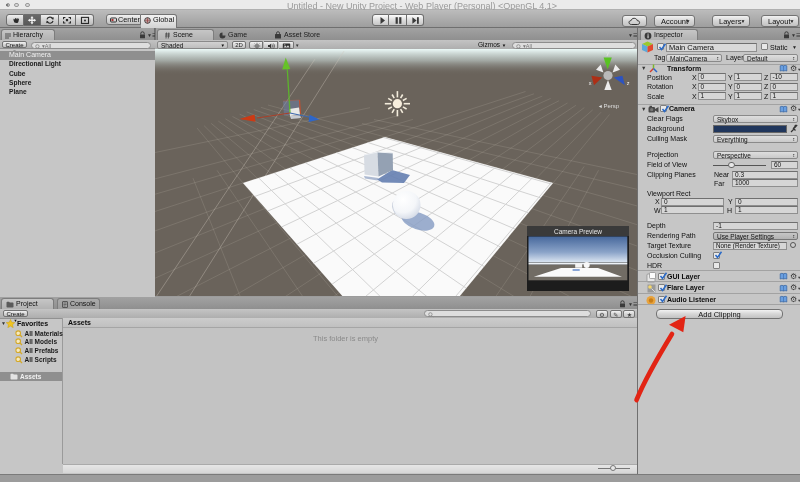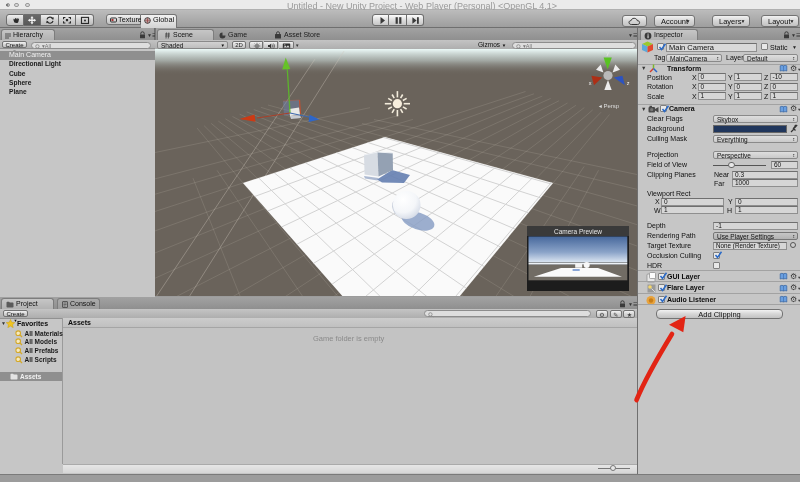--- a/index.html
+++ b/index.html
@@ -61,21 +61,21 @@
         <rect x="2.6" y="2.6" width="8.8" height="7.6" fill="none" stroke="#2a2a2a" stroke-width="1.4"></rect>
         <circle cx="7" cy="6.4" r="1.2" fill="#2a2a2a"></circle>
       </g>
     </svg>
   </div>
 <div class="btn" style="left:106px;top:14px;width:35px;height:11px;border-radius:3px 0 0 3px;line-height:9px">
     <svg width="7" height="6" viewBox="0 0 7 6" style="position:absolute;left:3px;top:2px">
       <rect x="0.5" y="1" width="6" height="4" rx="1" fill="none" stroke="#333"></rect>
       <rect x="1.5" y="2" width="2" height="2" fill="#a33"></rect>
     </svg>
-    <span style="position:absolute;left:11px;top:0;font-size:7.3px;line-height:9.5px;color:#111">Texture</span>
+    <span style="position:absolute;left:11px;top:0;font-size:7.3px;line-height:9.5px;color:#111">Center</span>
   </div>
 <div class="btn" style="left:141px;top:14px;width:36px;height:26px;border-radius:0 3px 3px 0;border-left:none;line-height:9px">
     <svg width="7" height="7" viewBox="0 0 7 7" style="position:absolute;left:3px;top:1.5px">
       <circle cx="3.5" cy="3.5" r="2.8" fill="none" stroke="#333"></circle>
       <path d="M0.7 3.5 H6.3 M3.5 0.7 V6.3 M1.5 1.8 C2.5 2.6 4.5 2.6 5.5 1.8 M1.5 5.2 C2.5 4.4 4.5 4.4 5.5 5.2" stroke="#833" fill="none" stroke-width="0.6"></path>
     </svg>
     <span style="position:absolute;left:12px;top:0;font-size:7.3px;line-height:9.5px;color:#111">Global</span>
   </div>
 <div class="abs" style="left:372.0px;top:13.5px;width:17.4px;height:12.5px;background:linear-gradient(#fdfdfd,#e2e2e2 40%,#c6c6c6);border:1px solid #6d6d6d;border-radius:3px 0 0 3px;border-left-width:1px">
     <svg width="15" height="13" viewBox="0 0 15 13" style="position:absolute;left:0.5px;top:-0.5px">
@@ -371,21 +371,21 @@
   </svg>
 <div class="abs" style="left:24.5px;top:355.9px;font-size:6.5px;font-weight:bold;color:#1a1a1a;white-space:nowrap">All Scripts</div>
 <div class="abs" style="left:0;top:371.5px;width:62px;height:9.5px;background:#8f8f8f"></div>
 <svg class="abs" style="left:10px;top:373px" width="8" height="7" viewBox="0 0 8 7">
     <path d="M0.5 1.5 A0.8 0.8 0 0 1 1.3 0.7 H3 L3.8 1.6 H6.7 A0.8 0.8 0 0 1 7.5 2.4 V5.7 A0.8 0.8 0 0 1 6.7 6.5 H1.3 A0.8 0.8 0 0 1 0.5 5.7 Z" fill="#e4e4e4"></path>
   </svg>
 <div class="abs" style="left:20px;top:373px;font-size:6.5px;font-weight:bold;color:#f2f2f2">Assets</div>
 <div class="abs" style="left:63px;top:318px;width:574px;height:10px;background:linear-gradient(#cccccc,#c0c0c0);border-bottom:1px solid #a5a5a5"></div>
 <div class="hdr" style="left:68px;top:319px">Assets</div>
 <div class="abs" style="left:63px;top:328px;width:574px;height:136px;background:#c3c3c3"></div>
-<div class="abs" style="left:313px;top:334px;font-size:7.5px;color:#8a8a8a">Game folder is empty</div>
+<div class="abs" style="left:313px;top:334px;font-size:7.5px;color:#8a8a8a">This folder is empty</div>
 <div class="abs" style="left:63px;top:464px;width:574px;height:9px;background:linear-gradient(#e6e6e6,#d6d6d6);border-top:1px solid #aaa"></div>
 <div class="abs" style="left:598px;top:467.5px;width:32px;height:1.5px;background:#777"></div>
 <div class="abs" style="left:610px;top:464.5px;width:6px;height:6px;border-radius:50%;background:#e8e8e8;border:1px solid #777"></div>
 <div class="abs" style="left:0;top:474px;width:800px;height:8px;background:#9c9c9c;border-top:1px solid #7a7a7a"></div>
 <div class="abs" style="left:638px;top:28px;width:162px;height:446px;background:#c6c6c6"></div>
 <div class="abs" style="left:638px;top:28px;width:162px;height:12px;background:linear-gradient(#a2a2a2,#8f8f8f)"></div>
 <div class="tab" style="left:640px;top:29px;width:58px">
     <svg width="8" height="8" viewBox="0 0 8 8" style="position:absolute;left:3px;top:1.5px">
       <circle cx="4" cy="4" r="3.4" fill="#3a3a3a"></circle>
       <rect x="3.5" y="3.2" width="1.1" height="3" fill="#ddd"></rect>

